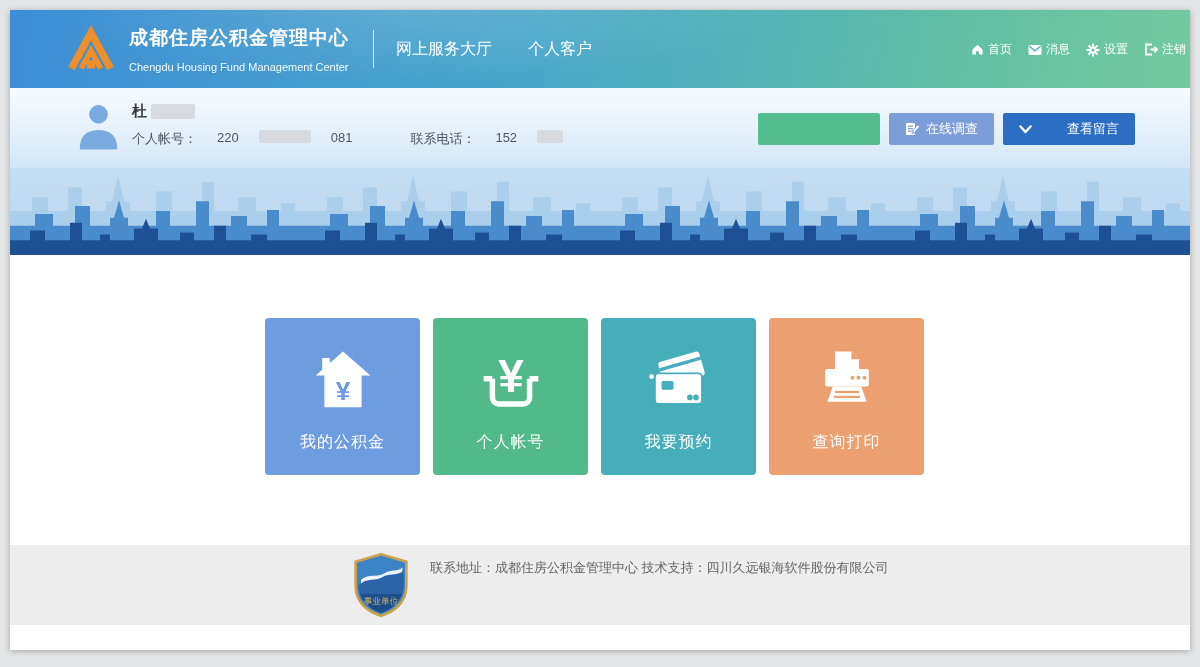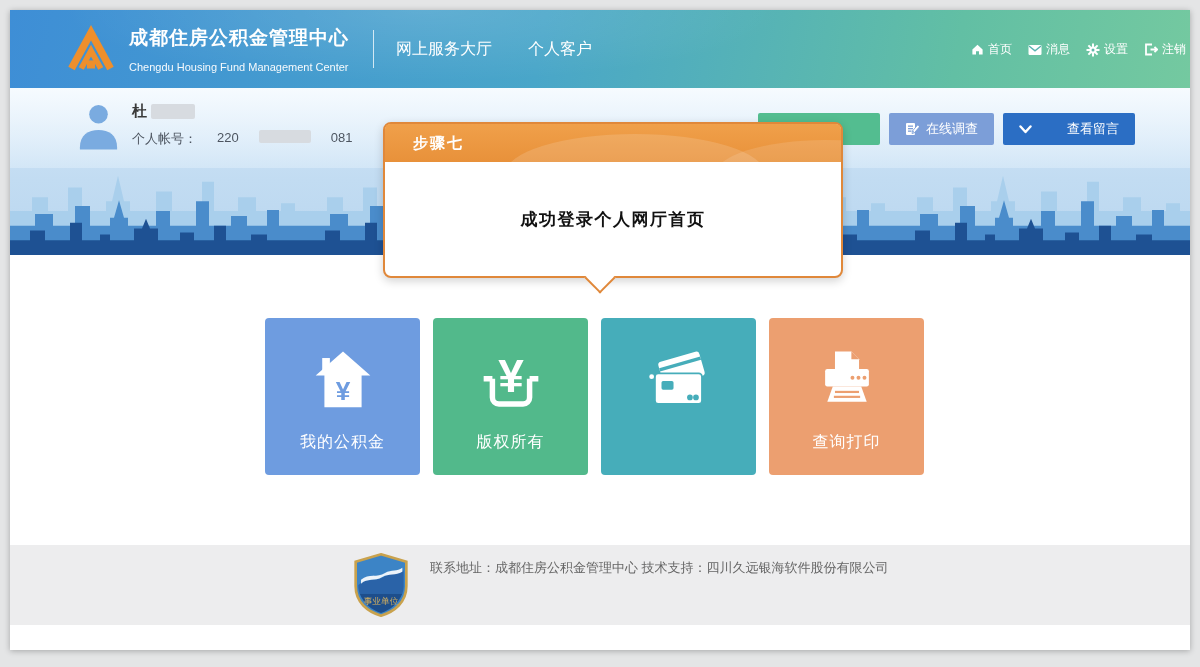--- a/index.html
+++ b/index.html
@@ -217,29 +217,20 @@
         <button class="ub-btn btn-messages">
           <svg width="13" height="9" viewBox="0 0 13 9">
               <path d="M1.5 1.5 L6.5 7 L11.5 1.5" fill="none" stroke="#fff" stroke-width="2.4" stroke-linecap="round" stroke-linejoin="round"></path>
             </svg>
           <span>查看留言</span>
         </button>
       </div>
     </div>
   </div>
 
-  <div class="tooltip">
-    <div class="tooltip-header">
-      <span>步骤七</span>
-    </div>
-    <div class="tooltip-body">
-      <span>成功登录个人网厅首页</span>
-    </div>
-    <div class="tooltip-arrow"></div>
-  </div>
 
   <div class="tiles">
 
     <div class="tile tile-blue">
       <div class="tile-icon">
         <svg width="70" height="70" viewBox="0 0 64 64">
           <rect x="13" y="11" width="7" height="12" fill="#fff"></rect>
           <path d="M32 5 L7 27 H15 V56 H49 V27 H57 Z" fill="#fff"></path>
           <text x="32" y="49" text-anchor="middle" font-size="24" font-weight="bold" fill="#6e9ce0">¥</text>
         </svg>
@@ -248,37 +239,38 @@
     </div>
 
     <div class="tile tile-green">
       <div class="tile-icon">
         <svg width="70" height="70" viewBox="0 0 64 64">
           <text x="32" y="42" text-anchor="middle" font-size="42" font-weight="bold" fill="#fff">¥</text>
           <path d="M7 30 H15 M49 30 H57" stroke="#fff" stroke-width="5"></path>
           <path d="M15 30 v17 a6 6 0 0 0 6 6 h22 a6 6 0 0 0 6 -6 v-17" fill="none" stroke="#fff" stroke-width="5"></path>
         </svg>
       </div>
-      <div class="tile-label">版权所有</div>
+      <div class="tile-label">个人帐号</div>
     </div>
 
     <div class="tile tile-teal">
       <div class="tile-icon">
         <svg width="70" height="70" viewBox="0 0 64 64">
           <circle cx="7" cy="28" r="2.2" fill="#fff"></circle>
           <g transform="rotate(-16 32 22)">
               <rect x="15" y="10" width="39" height="23" rx="3" fill="#fff"></rect>
               <rect x="15" y="15.5" width="39" height="3" fill="#46adba"></rect>
             </g>
           <rect x="10" y="25" width="43" height="28" rx="3" fill="#fff" stroke="#46adba" stroke-width="1.6"></rect>
           <rect x="16" y="32" width="11" height="8" rx="1.5" fill="#46adba"></rect>
           <circle cx="42" cy="47" r="2.6" fill="#46adba"></circle>
             <circle cx="47.5" cy="47" r="2.6" fill="#46adba"></circle>
         </svg>
       </div>
+      <div class="tile-label">我要预约</div>
     </div>
 
     <div class="tile tile-orange">
       <div class="tile-icon">
         <svg width="70" height="70" viewBox="0 0 64 64">
           <path d="M21 5 h15 l7 7 v10 h-22 Z" fill="#fff"></path>
           <path d="M36 5 v7 h7 Z" fill="#ec9f70"></path>
           <rect x="12" y="21" width="40" height="16" rx="2" fill="#fff"></rect>
           <circle cx="37" cy="29" r="1.8" fill="#ec9f70"></circle>
             <circle cx="42.5" cy="29" r="1.8" fill="#ec9f70"></circle>

